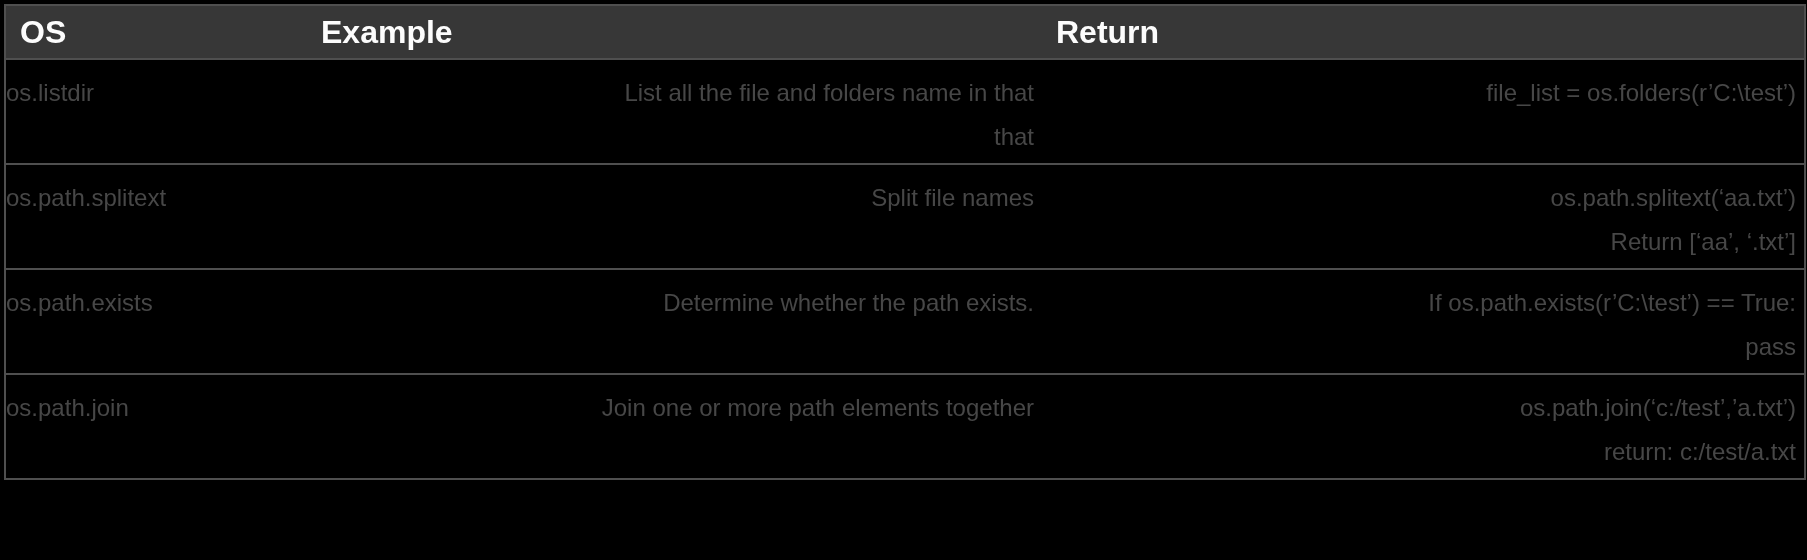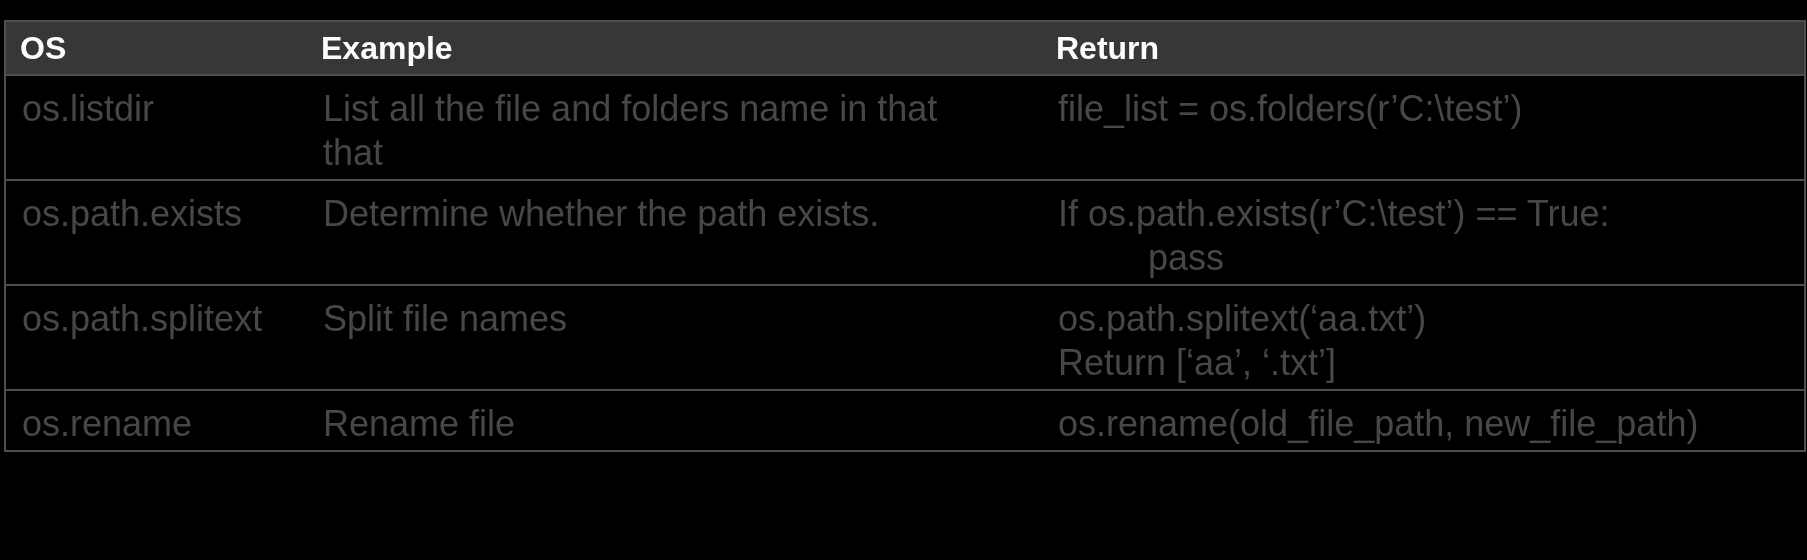--- a/index.html
+++ b/index.html
@@ -10,52 +10,53 @@
     --border:#4f4f4f;
   }
   *{margin:0;padding:0;box-sizing:border-box;}
   html,body{
     width:1807px;height:560px;
     background:var(--body-bg);
     overflow:hidden;
     font-family:"Liberation Sans","DejaVu Sans",sans-serif;
   }
   .table-wrap{
-    position:absolute;left:4px;top:20px;width:1520px;
+    position:absolute;left:4px;top:4px;width:1520px;
   }
   table{
     width:100%;
     border-collapse:collapse;
     table-layout:fixed;
     border:2px solid var(--border);
   }
   th{
     background:var(--header-bg);
     color:var(--header-text);
     font-size:32px;
     font-weight:bold;
     text-align:left;
     vertical-align:middle;
     height:54px;
     padding:0 8px 0 14px;
   }
   td{
     background:var(--body-bg);
     color:var(--body-text);
-    font-size:36px;
+    font-size:24px;
     line-height:44px;
     vertical-align:top;
-    padding:11px 8px 4px 16px;
+    padding:11px 8px 4px 0;
     border-top:2px solid var(--border);
     margin-left:40px;
   }
   tr.single-line td{height:58px;}
   .line{
     display:block;
     white-space:pre-wrap;
+    text-align:right;
   }
 </style>
 </head>
 <body>
 
 <div class="table-wrap">
   <table>
     <colgroup>
       <col style="width:302px">
       <col style="width:735px">
@@ -74,47 +75,47 @@
         <td>
           <span class="line">List all the file and folders name in that</span>
           <span class="line">that</span>
         </td>
         <td>
           <span class="line">file_list = os.folders(r’C:\test’)</span>
           <span class="line"></span>
         </td>
       </tr>
       <tr>
+        <td>os.path.splitext</td>
+        <td>
+          <span class="line">Split file names</span>
+          <span class="line"></span>
+        </td>
+        <td>
+          <span class="line">os.path.splitext(‘aa.txt’)</span>
+          <span class="line">Return [‘aa’, ‘.txt’]</span>
+        </td>
+      </tr>
+      <tr>
         <td>os.path.exists</td>
         <td>
           <span class="line">Determine whether the path exists.</span>
           <span class="line"></span>
         </td>
         <td>
           <span class="line">If os.path.exists(r’C:\test’) == True:</span>
           <span class="line">         pass</span>
         </td>
       </tr>
       <tr>
-        <td>os.path.splitext</td>
+        <td>os.path.join</td>
         <td>
-          <span class="line">Split file names</span>
+          <span class="line">Join one or more path elements together</span>
           <span class="line"></span>
         </td>
         <td>
-          <span class="line">os.path.splitext(‘aa.txt’)</span>
-          <span class="line">Return [‘aa’, ‘.txt’]</span>
-        </td>
-      </tr>
-      <tr class="single-line">
-        <td>os.rename</td>
-        <td>
-          <span class="line">Rename file</span>
-          <span class="line"></span>
-        </td>
-        <td>
-          <span class="line">os.rename(old_file_path, new_file_path)</span>
-          <span class="line"></span>
+          <span class="line">os.path.join(‘c:/test’,’a.txt’)</span>
+          <span class="line">return: c:/test/a.txt</span>
         </td>
       </tr>
     </tbody>
   </table>
 </div>
 
 </body></html>

